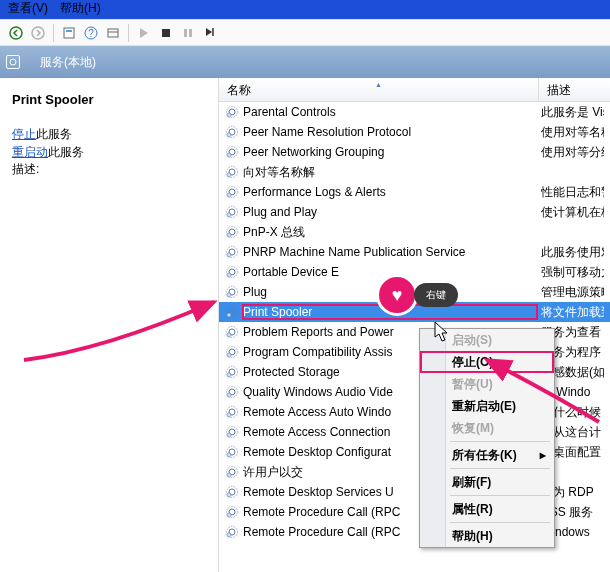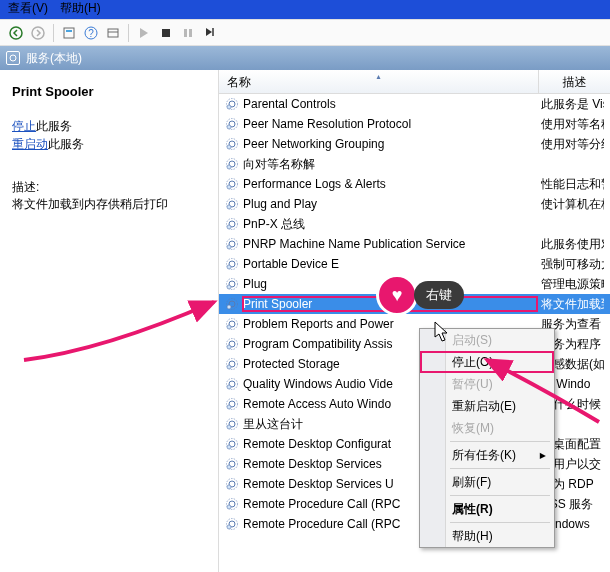--- a/index.html
+++ b/index.html
@@ -8,64 +8,64 @@
   
   .menubar { height: 20px; background: #1d4ed8; padding: 2px 8px; display: flex; gap: 12px; border-bottom: 1px solid #e0e0e0; align-items: flex-end; }
   .menubar span { color: #000; }
 
   
   .toolbar { height: 26px; background: #fafafa; border-bottom: 1px solid #e0e0e0; display: flex; align-items: center; padding: 0 6px; gap: 2px; }
   .tb-btn { width: 20px; height: 20px; display: flex; align-items: center; justify-content: center; border: 1px solid transparent; }
   .tb-sep { width: 1px; height: 18px; background: #d0d0d0; margin: 0 3px; }
 
   
-  .svc-header { height: 24px; background: linear-gradient(#9bb8d8, #7a9cc5); display: flex; align-items: center; padding: 0 6px; color: #fff; gap: 6px; }
+  .svc-header { height: 32px; background: linear-gradient(#9bb8d8, #7a9cc5); display: flex; align-items: center; padding: 0 6px; color: #fff; gap: 20px; }
   .svc-header .ico { width: 14px; height: 14px; border: 1px solid #fff; border-radius: 2px; display: flex; align-items: center; justify-content: center; }
 
   .two-pane { display: flex; height: calc(572px - 20px - 26px - 24px); }
 
   
   .detail { width: 218px; padding: 14px 12px; border-right: 0; }
   .detail .name { font-weight: bold; font-size: 13px; margin-bottom: 18px; }
   .detail .links a { color: #1b51bf; text-decoration: underline; }
-  .detail .links { line-height: 18px; margin-bottom: 26px; }
+  .detail .links { line-height: 18px; }
   .detail .desc-lab { margin-bottom: 0; }
   .detail .desc { line-height: 16px; }
 
   
   .list-wrap { flex: 1; position: relative; border-left: 1px solid #dcdcdc; overflow: hidden; }
   .list-head { display: flex; height: 24px; border-bottom: 1px solid #dcdcdc; background: linear-gradient(#fff,#eef2f7); }
   .col-name { width: 320px; padding: 4px 8px; border-right: 1px solid #dcdcdc; position: relative; }
   .col-name .sort { position: absolute; left: 50%; top: 2px; transform: translateX(-50%); font-size: 8px; color: #5a7bb0; }
-  .col-desc { flex: 1; padding: 4px 8px; text-align: center; }
+  .col-desc { flex: 1; padding: 4px 8px; }
   .list-body { height: calc(100% - 24px); overflow: hidden; }
   .row { height: 20px; display: flex; align-items: center; padding: 0 6px; gap: 4px; white-space: nowrap; }
   .row .ico { width: 14px; height: 14px; flex-shrink: 0; }
   .row .nm { width: 294px; overflow: hidden; text-overflow: ellipsis; }
   .row .ds { flex: 1; overflow: hidden; }
   .row.selected { background: #3a8de8; color: #fff; }
   .row.selected .nm { outline: 2px solid #e8176e; outline-offset: -1px; }
 
   
   .gear { width: 14px; height: 14px; }
 
   
   .ctx { position: absolute; left: 419px; top: 328px; width: 136px; background: #f4f4f4; border: 1px solid #9c9c9c; box-shadow: 2px 2px 4px rgba(0,0,0,0.3); z-index: 40; }
   .ctx .iconcol { position: absolute; left: 0; top: 0; bottom: 0; width: 26px; background: #ecedf0; border-right: 1px solid #d8d8d8; }
-  .ctx-item { height: 22px; display: flex; align-items: center; padding-left: 32px; position: relative; }
+  .ctx-item { height: 22px; display: flex; align-items: center; padding-left: 32px; position: relative; font-weight: bold; }
   .ctx-item.disabled { color: #a8a8a8; }
   .ctx-item.sub::after { content: "▶"; position: absolute; right: 8px; font-size: 8px; }
   .ctx-sep { height: 1px; background: #d0d0d0; margin: 2px 4px 2px 30px; }
   .ctx-item.hl { outline: 2px solid #e8176e; outline-offset: -2px; }
 
   
   .overlay { position: absolute; pointer-events: none; z-index: 60; }
   .right-click-badge { position: absolute; left: 376px; top: 274px; z-index: 55; display: flex; align-items: center; }
   .heart-circle { width: 42px; height: 42px; border-radius: 50%; background: #e8176e; border: 3px solid #fff; display: flex; align-items: center; justify-content: center; color: #fff; font-size: 18px; }
-  .rc-label { background: #3a3a3a; color: #fff; padding: 5px 12px; border-radius: 14px; font-size: 13px; margin-left: -4px; }
+  .rc-label { background: #3a3a3a; color: #fff; padding: 5px 12px; border-radius: 14px; font-size: 10px; margin-left: -4px; }
 
   .cursor { position: absolute; left: 434px; top: 321px; z-index: 50; }
 
   .arrow-svg { position: absolute; z-index: 45; pointer-events: none; }
   .arrow1 { left: 14px; top: 270px; width: 218px; height: 100px; }
   .arrow2 { left: 479px; top: 352px; width: 130px; height: 80px; }
 </style>
 </head>
 <body>
 
@@ -142,21 +142,20 @@
 
 <div class="two-pane">
 
   <div class="detail">
     <div class="name">Print Spooler</div>
     <div class="links">
       <div><a href="#">停止</a><span>此服务</span></div>
       <div><a href="#">重启动</a><span>此服务</span></div>
     </div>
     <div class="desc-lab">描述:</div>
-    <div class="desc">将文件加载到内存供稍后打印</div>
   </div>
 
   <div class="list-wrap">
     <div class="list-head">
       <div class="col-name">
         <span class="sort">▴</span>
         <span>名称</span>
       </div>
       <div class="col-desc">描述</div>
     </div>
@@ -336,20 +335,21 @@
     <span class="ds">论什么时候</span>
   </div>
         <div class="row">
     <span class="ico">
       <svg class="gear" viewBox="0 0 14 14">
               <circle cx="7" cy="7" r="3" fill="none" stroke="#5a7bb0" stroke-width="1"></circle>
               <circle cx="7" cy="7" r="5.5" fill="none" stroke="#5a7bb0" stroke-width="0.6" stroke-dasharray="1.5,1.2"></circle>
               <circle cx="4" cy="10" r="2" fill="#cfe2f8" stroke="#5a7bb0" stroke-width="0.6"></circle>
             </svg>
     </span>
+    <span class="nm">Remote Access Connection</span>
     <span class="ds">里从这台计</span>
   </div>
         <div class="row">
     <span class="ico">
       <svg class="gear" viewBox="0 0 14 14">
               <circle cx="7" cy="7" r="3" fill="none" stroke="#5a7bb0" stroke-width="1"></circle>
               <circle cx="7" cy="7" r="5.5" fill="none" stroke="#5a7bb0" stroke-width="0.6" stroke-dasharray="1.5,1.2"></circle>
               <circle cx="4" cy="10" r="2" fill="#cfe2f8" stroke="#5a7bb0" stroke-width="0.6"></circle>
             </svg>
     </span>
@@ -357,21 +357,20 @@
     <span class="ds">程桌面配置</span>
   </div>
         <div class="row">
     <span class="ico">
       <svg class="gear" viewBox="0 0 14 14">
               <circle cx="7" cy="7" r="3" fill="none" stroke="#5a7bb0" stroke-width="1"></circle>
               <circle cx="7" cy="7" r="5.5" fill="none" stroke="#5a7bb0" stroke-width="0.6" stroke-dasharray="1.5,1.2"></circle>
               <circle cx="4" cy="10" r="2" fill="#cfe2f8" stroke="#5a7bb0" stroke-width="0.6"></circle>
             </svg>
     </span>
-    <span class="nm">Remote Desktop Services</span>
     <span class="ds">许用户以交</span>
   </div>
         <div class="row">
     <span class="ico">
       <svg class="gear" viewBox="0 0 14 14">
               <circle cx="7" cy="7" r="3" fill="none" stroke="#5a7bb0" stroke-width="1"></circle>
               <circle cx="7" cy="7" r="5.5" fill="none" stroke="#5a7bb0" stroke-width="0.6" stroke-dasharray="1.5,1.2"></circle>
               <circle cx="4" cy="10" r="2" fill="#cfe2f8" stroke="#5a7bb0" stroke-width="0.6"></circle>
             </svg>
     </span>

